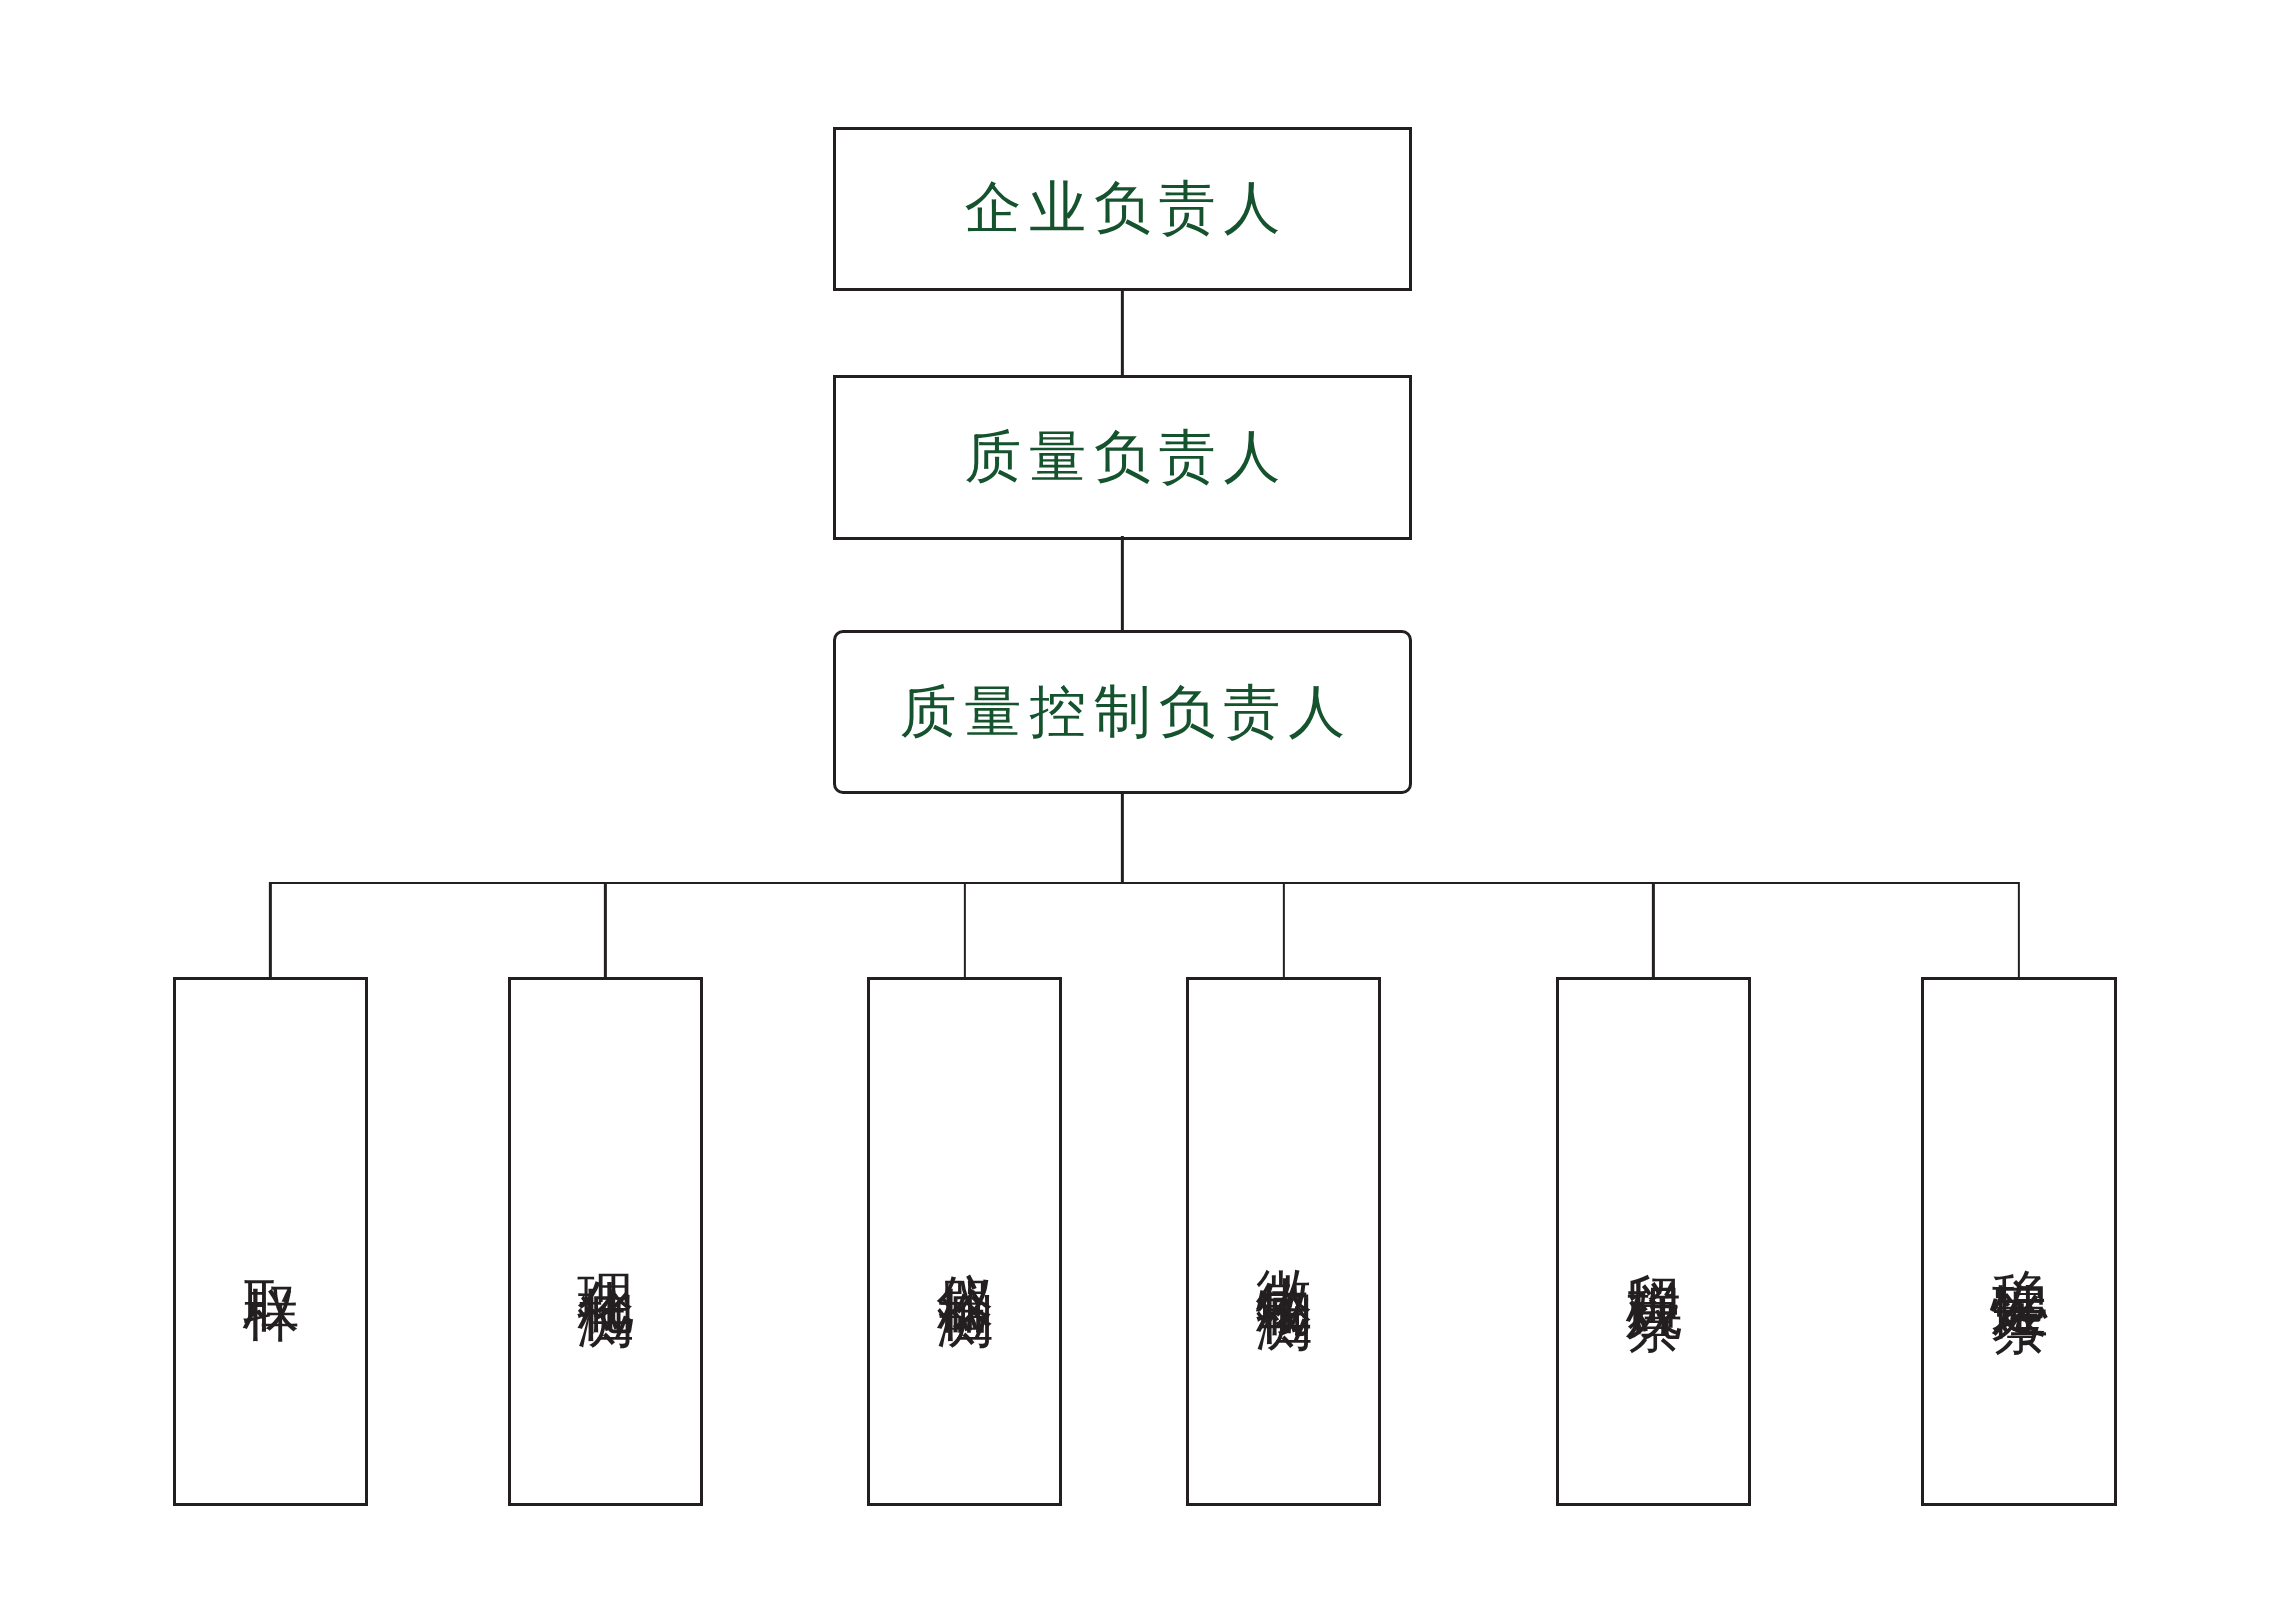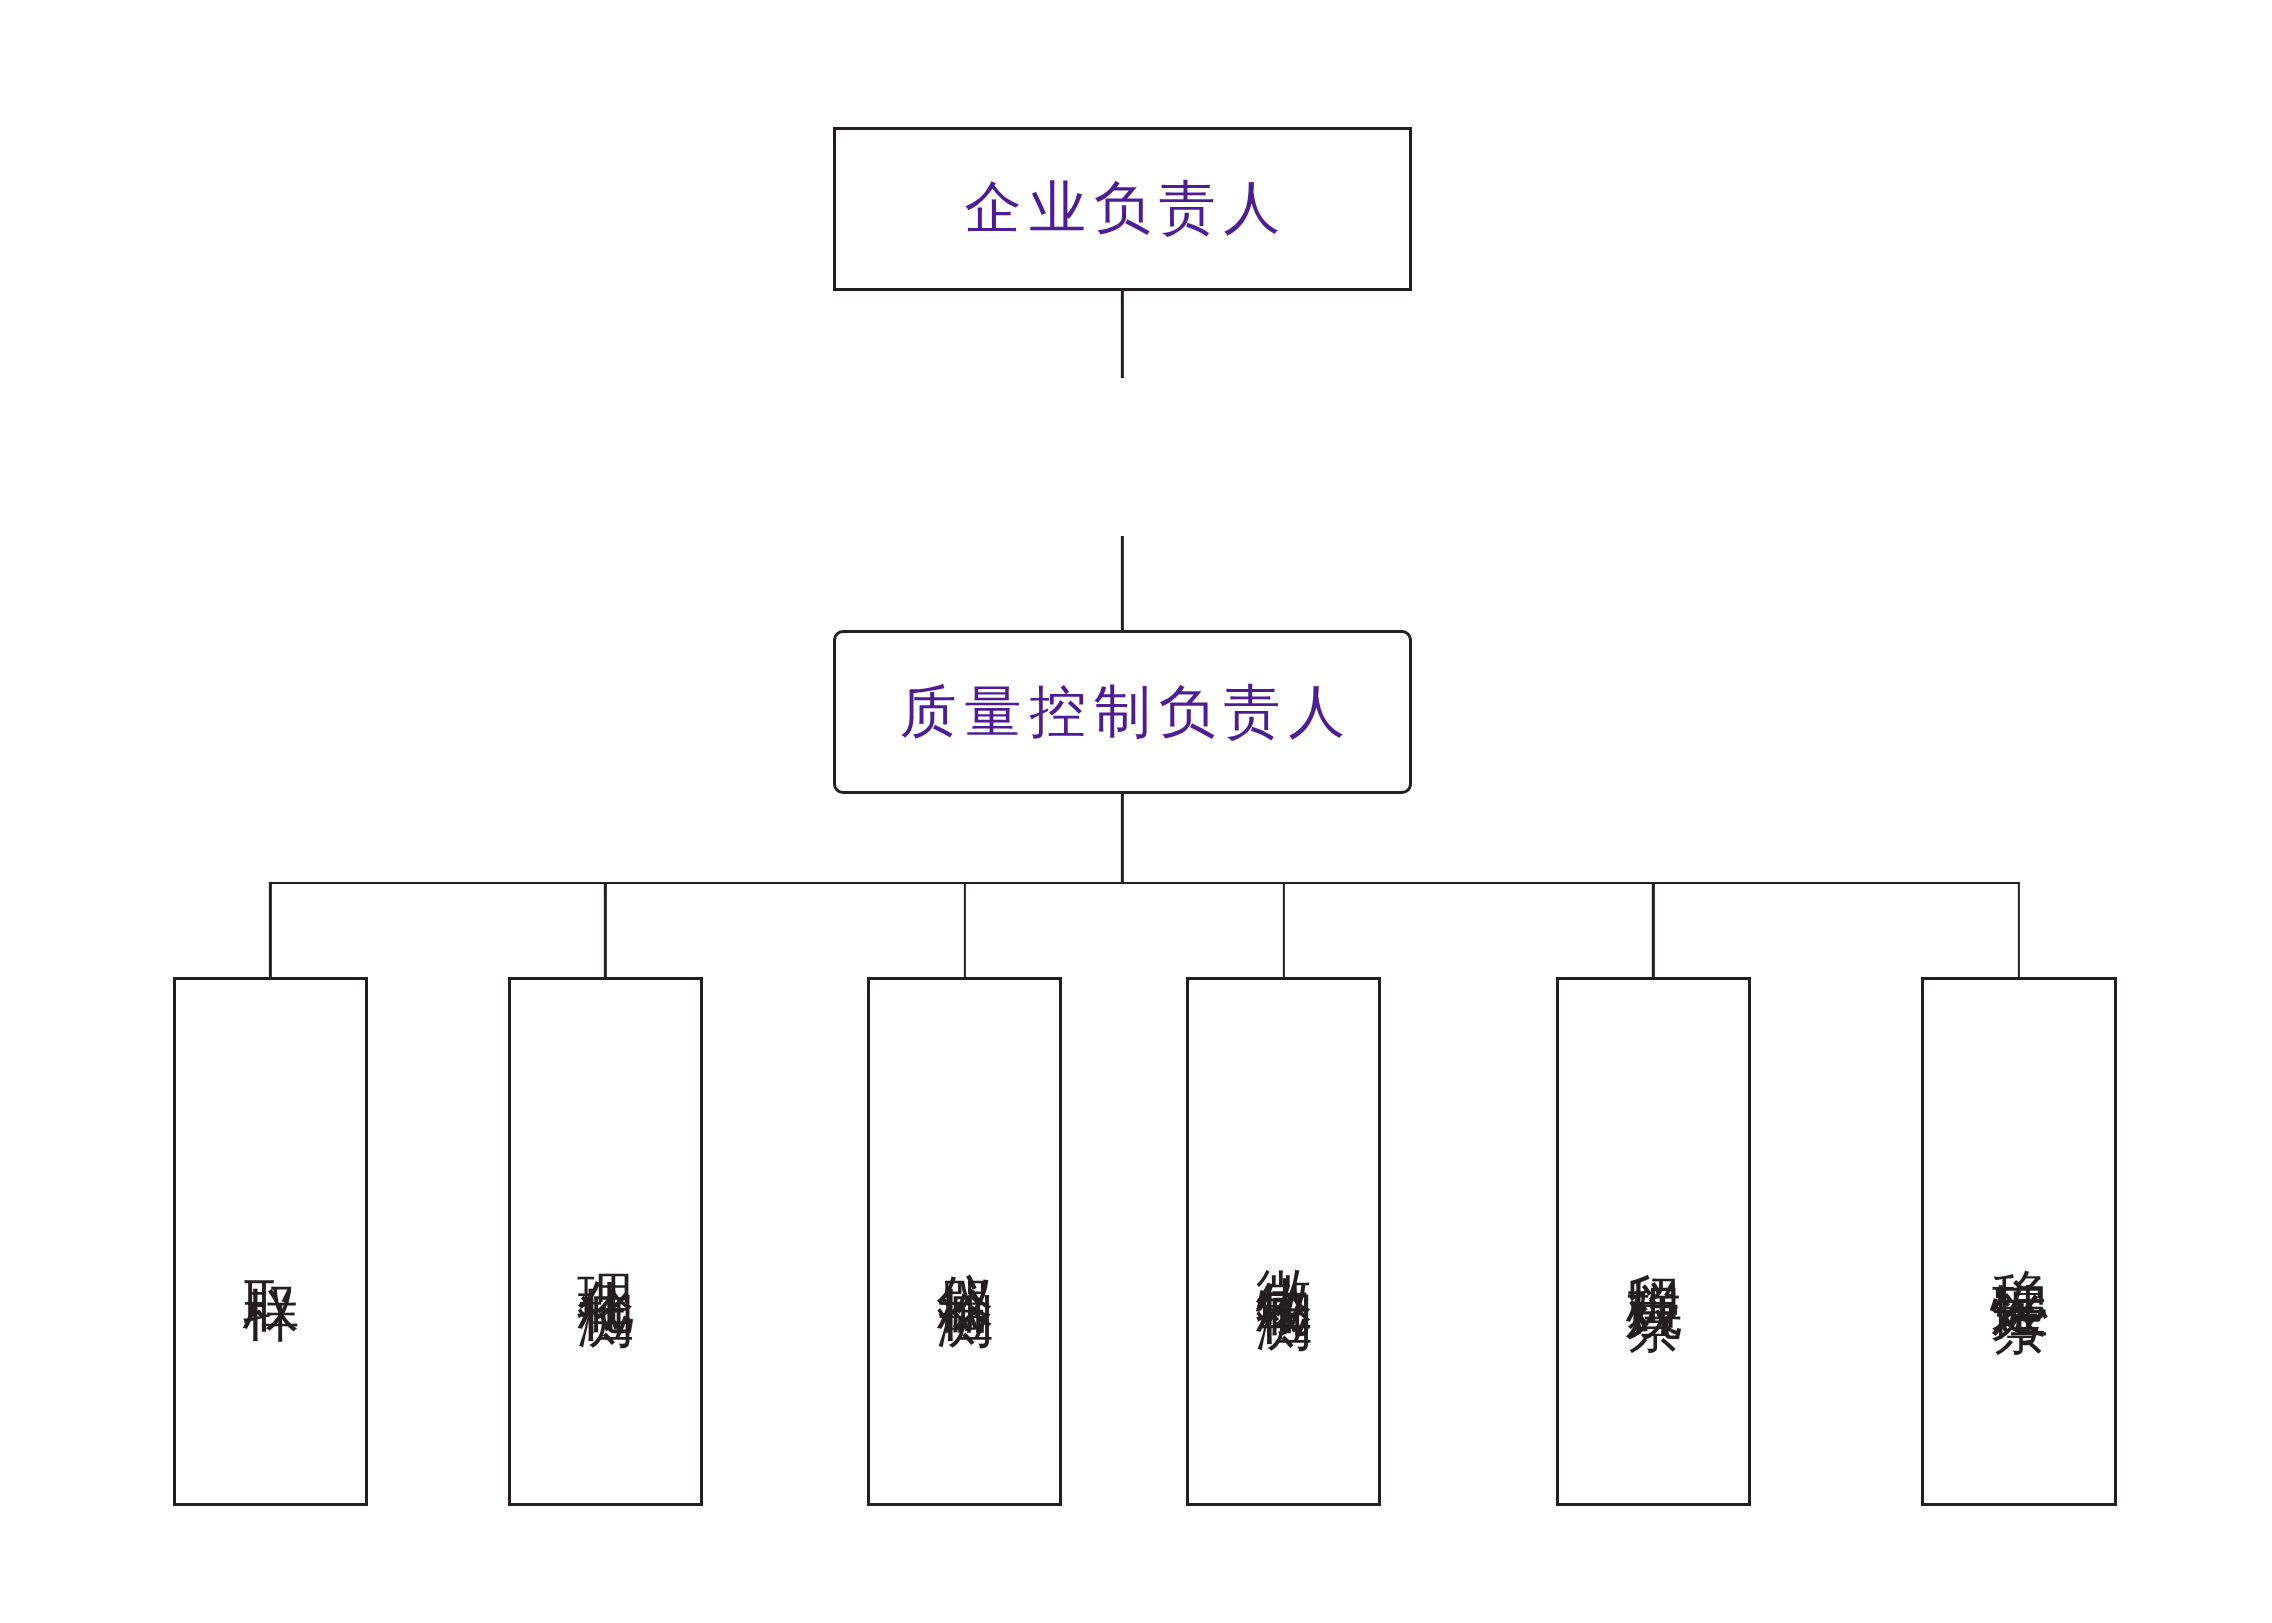--- a/index.html
+++ b/index.html
@@ -22,21 +22,21 @@
     background:#ffffff;
     display:flex;align-items:center;justify-content:center;
     box-sizing:border-box;
   }
   .lvl1{top:7.8%;}
   .lvl2{top:23.1%;}
   .lvl3{top:38.8%;border-radius:10px;}
   .hlabel{
     font-size:2.5vw;
     letter-spacing:0.35vw;
-    color:#4c1d95;
+    color:#14532d;
     white-space:nowrap;
     text-indent:0.35vw;
   }
   
   .vline{
     position:absolute;
     left:49.4%;
     width:0.1vw;
     transform:translateX(-50%);
     background:#231f20;
@@ -82,20 +82,23 @@
 </style>
 </head>
 <body>
 
 <div class="stage">
 
   <div class="hbox lvl1">
     <span class="hlabel">企业负责人</span>
   </div>
 
+  <div class="hbox lvl2">
+    <span class="hlabel">质量负责人</span>
+  </div>
 
   <div class="hbox lvl3">
     <span class="hlabel">质量控制负责人</span>
   </div>
 
   <div class="vline seg1"></div>
   <div class="vline seg2"></div>
   <div class="vline seg3"></div>
 
   <div class="trunk"></div>

